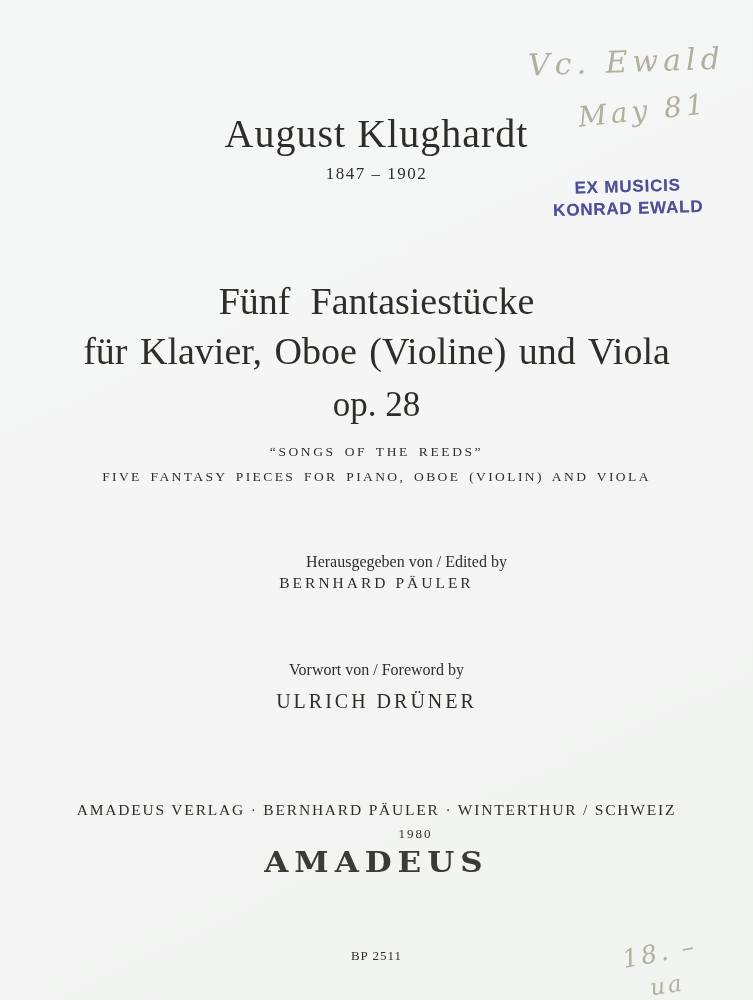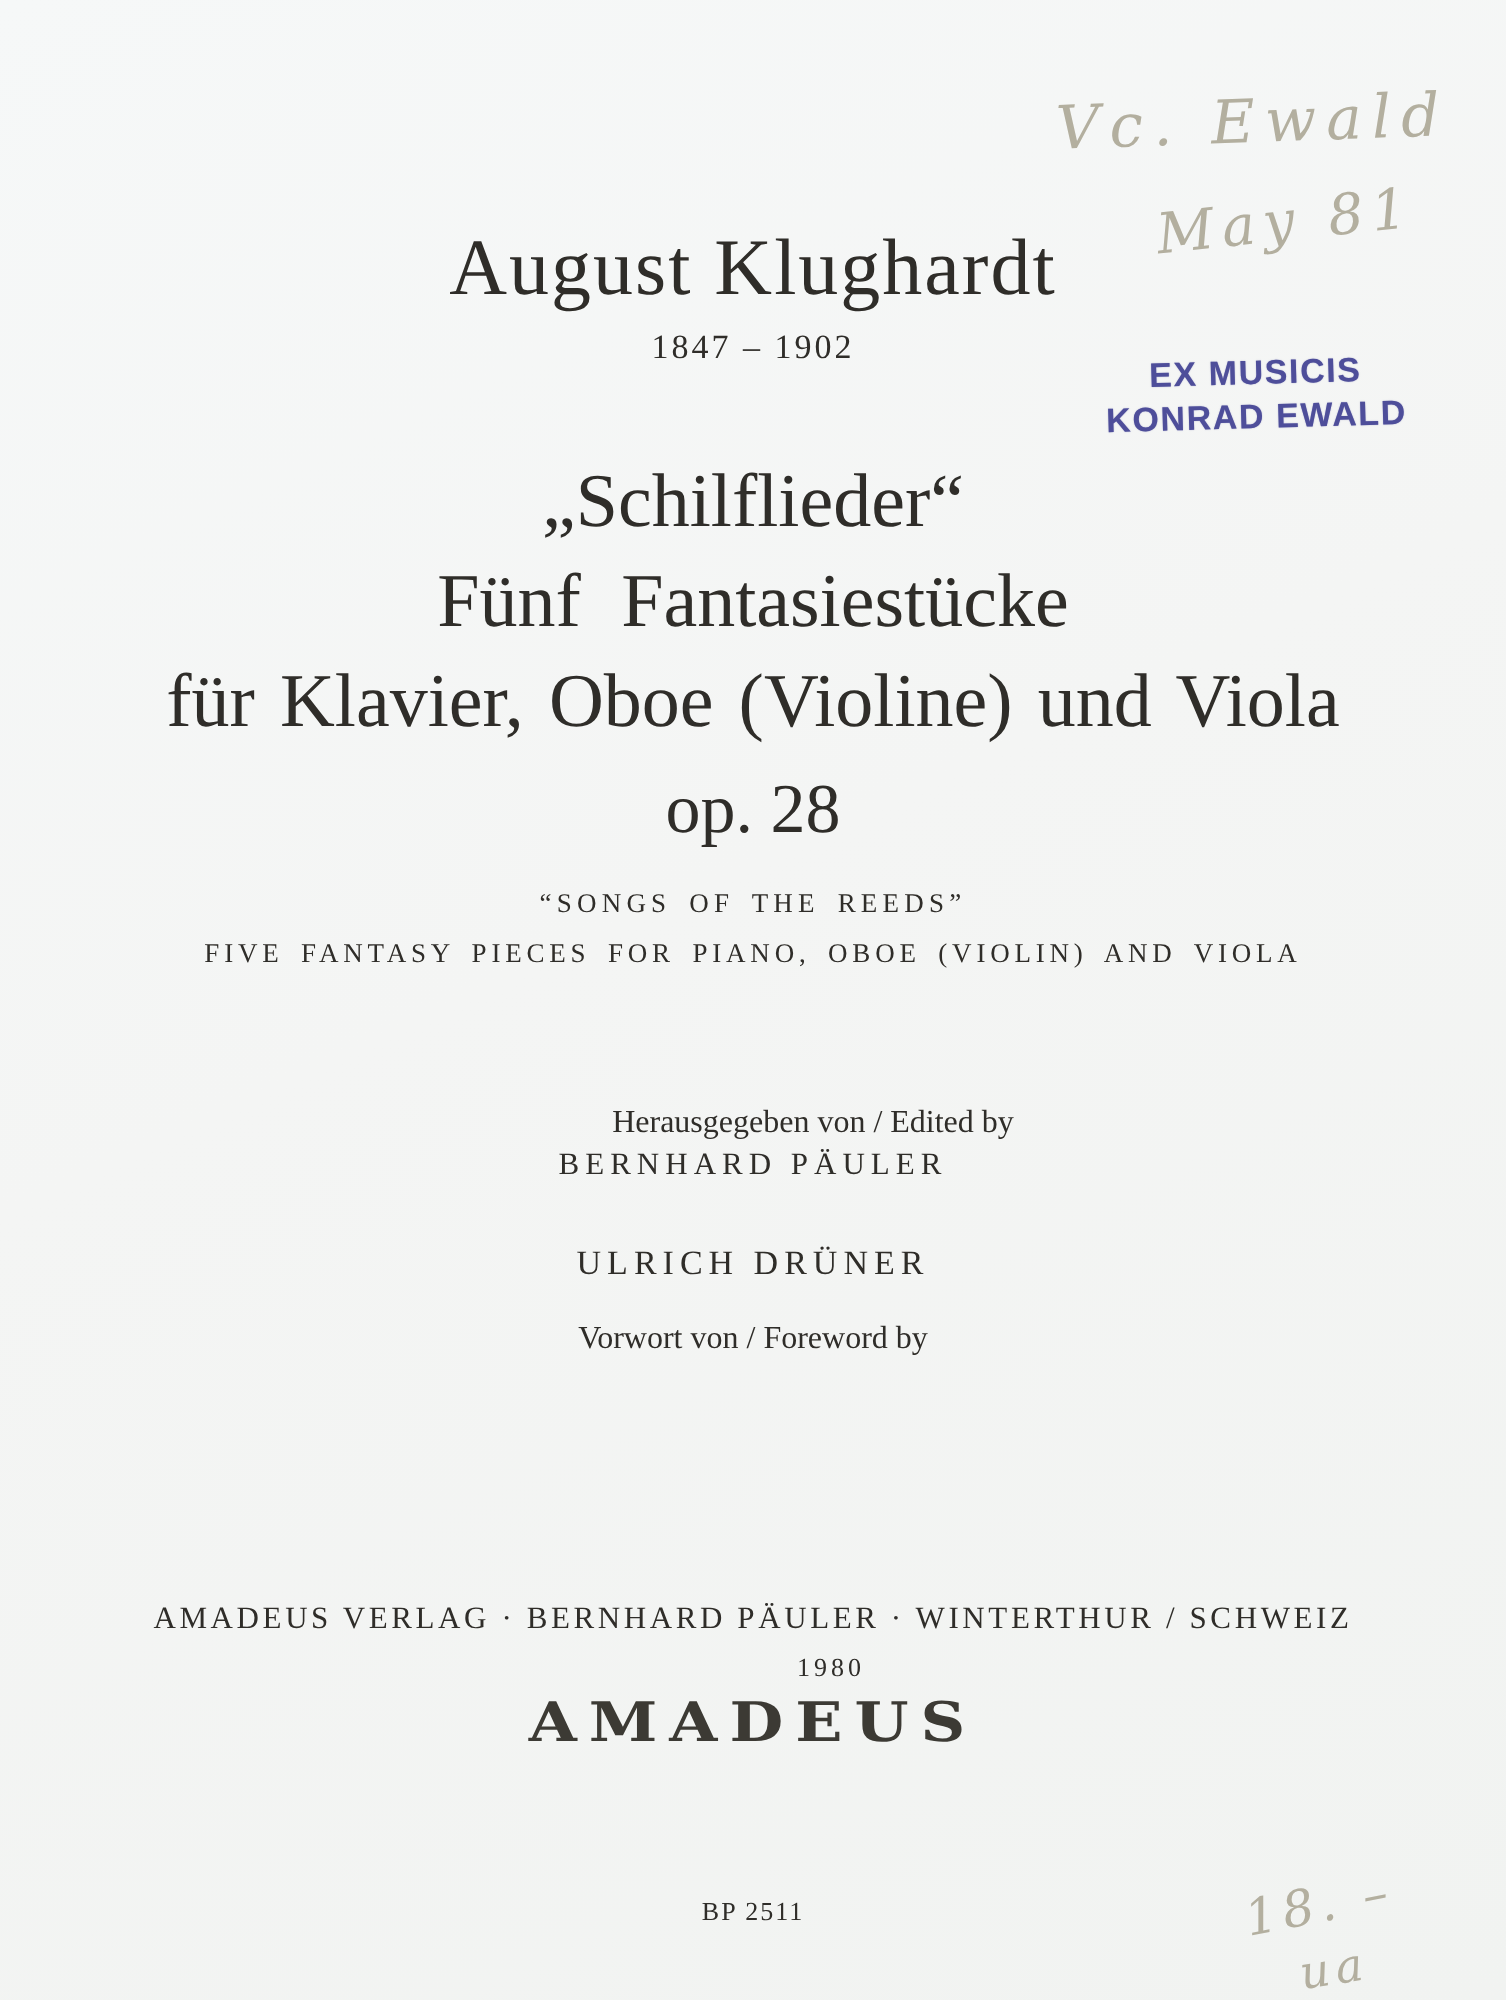--- a/index.html
+++ b/index.html
@@ -25,21 +25,21 @@
   .dates          { top: 164px; font-size: 17px; letter-spacing: 1.5px; }
   .title-de-1     { top: 229px; font-size: 38px; }
   .title-de-2     { top: 279px; font-size: 38px; word-spacing: 0.28em; }
   .title-de-3     { top: 329px; font-size: 38px; word-spacing: 0.08em; }
   .opus           { top: 385px; font-size: 35px; }
   .title-en-1     { top: 444px; font-size: 13.5px; letter-spacing: 2.6px; word-spacing: 3px; }
   .title-en-2     { top: 469px; font-size: 13.5px; letter-spacing: 2.4px; word-spacing: 3px; }
   .editor-label   { top: 553px; font-size: 16px; padding-left: 30px; }
   .editor-name    { top: 574px; font-size: 15.5px; letter-spacing: 3px; }
   .foreword-label { top: 637px; font-size: 16px; margin-top: 24px; }
-  .foreword-name  { top: 622px; font-size: 17px; letter-spacing: 3px; text-align: center; }
+  .foreword-name  { top: 690px; font-size: 20px; letter-spacing: 3px; text-align: center; }
   .publisher-line { top: 801px; font-size: 15.5px; letter-spacing: 1.8px; }
   .year           { top: 826px; font-size: 13px; letter-spacing: 2px; margin-left: 39px; }
   .amadeus-logo {
     top: 846px;
     font-family: "DejaVu Serif", serif;
     font-size: 31px;
     font-weight: 600;
     letter-spacing: 6px;
     color: #3c3a34;
     transform: scaleY(0.88);
@@ -84,21 +84,20 @@
   <div class="pencil hw-date" style="color: rgb(179, 175, 159);">May 81</div>
 
   <div class="center-line composer">August Klughardt</div>
   <div class="center-line dates">1847 – 1902</div>
 
   <div class="stamp" style="color: rgb(78, 78, 154);">
     <div>EX MUSICIS</div>
     <div>KONRAD EWALD</div>
   </div>
 
-  <div class="center-line title-de-1">„Schilflieder“</div>
   <div class="center-line title-de-2">Fünf Fantasiestücke</div>
   <div class="center-line title-de-3">für Klavier, Oboe (Violine) und Viola</div>
   <div class="center-line opus">op. 28</div>
 
   <div class="center-line title-en-2">FIVE FANTASY PIECES FOR PIANO, OBOE (VIOLIN) AND VIOLA</div>
   <div class="center-line title-en-1">“SONGS OF THE REEDS”</div>
 
   <div class="center-line editor-label">Herausgegeben von / Edited by</div>
   <div class="center-line editor-name">BERNHARD PÄULER</div>
 

